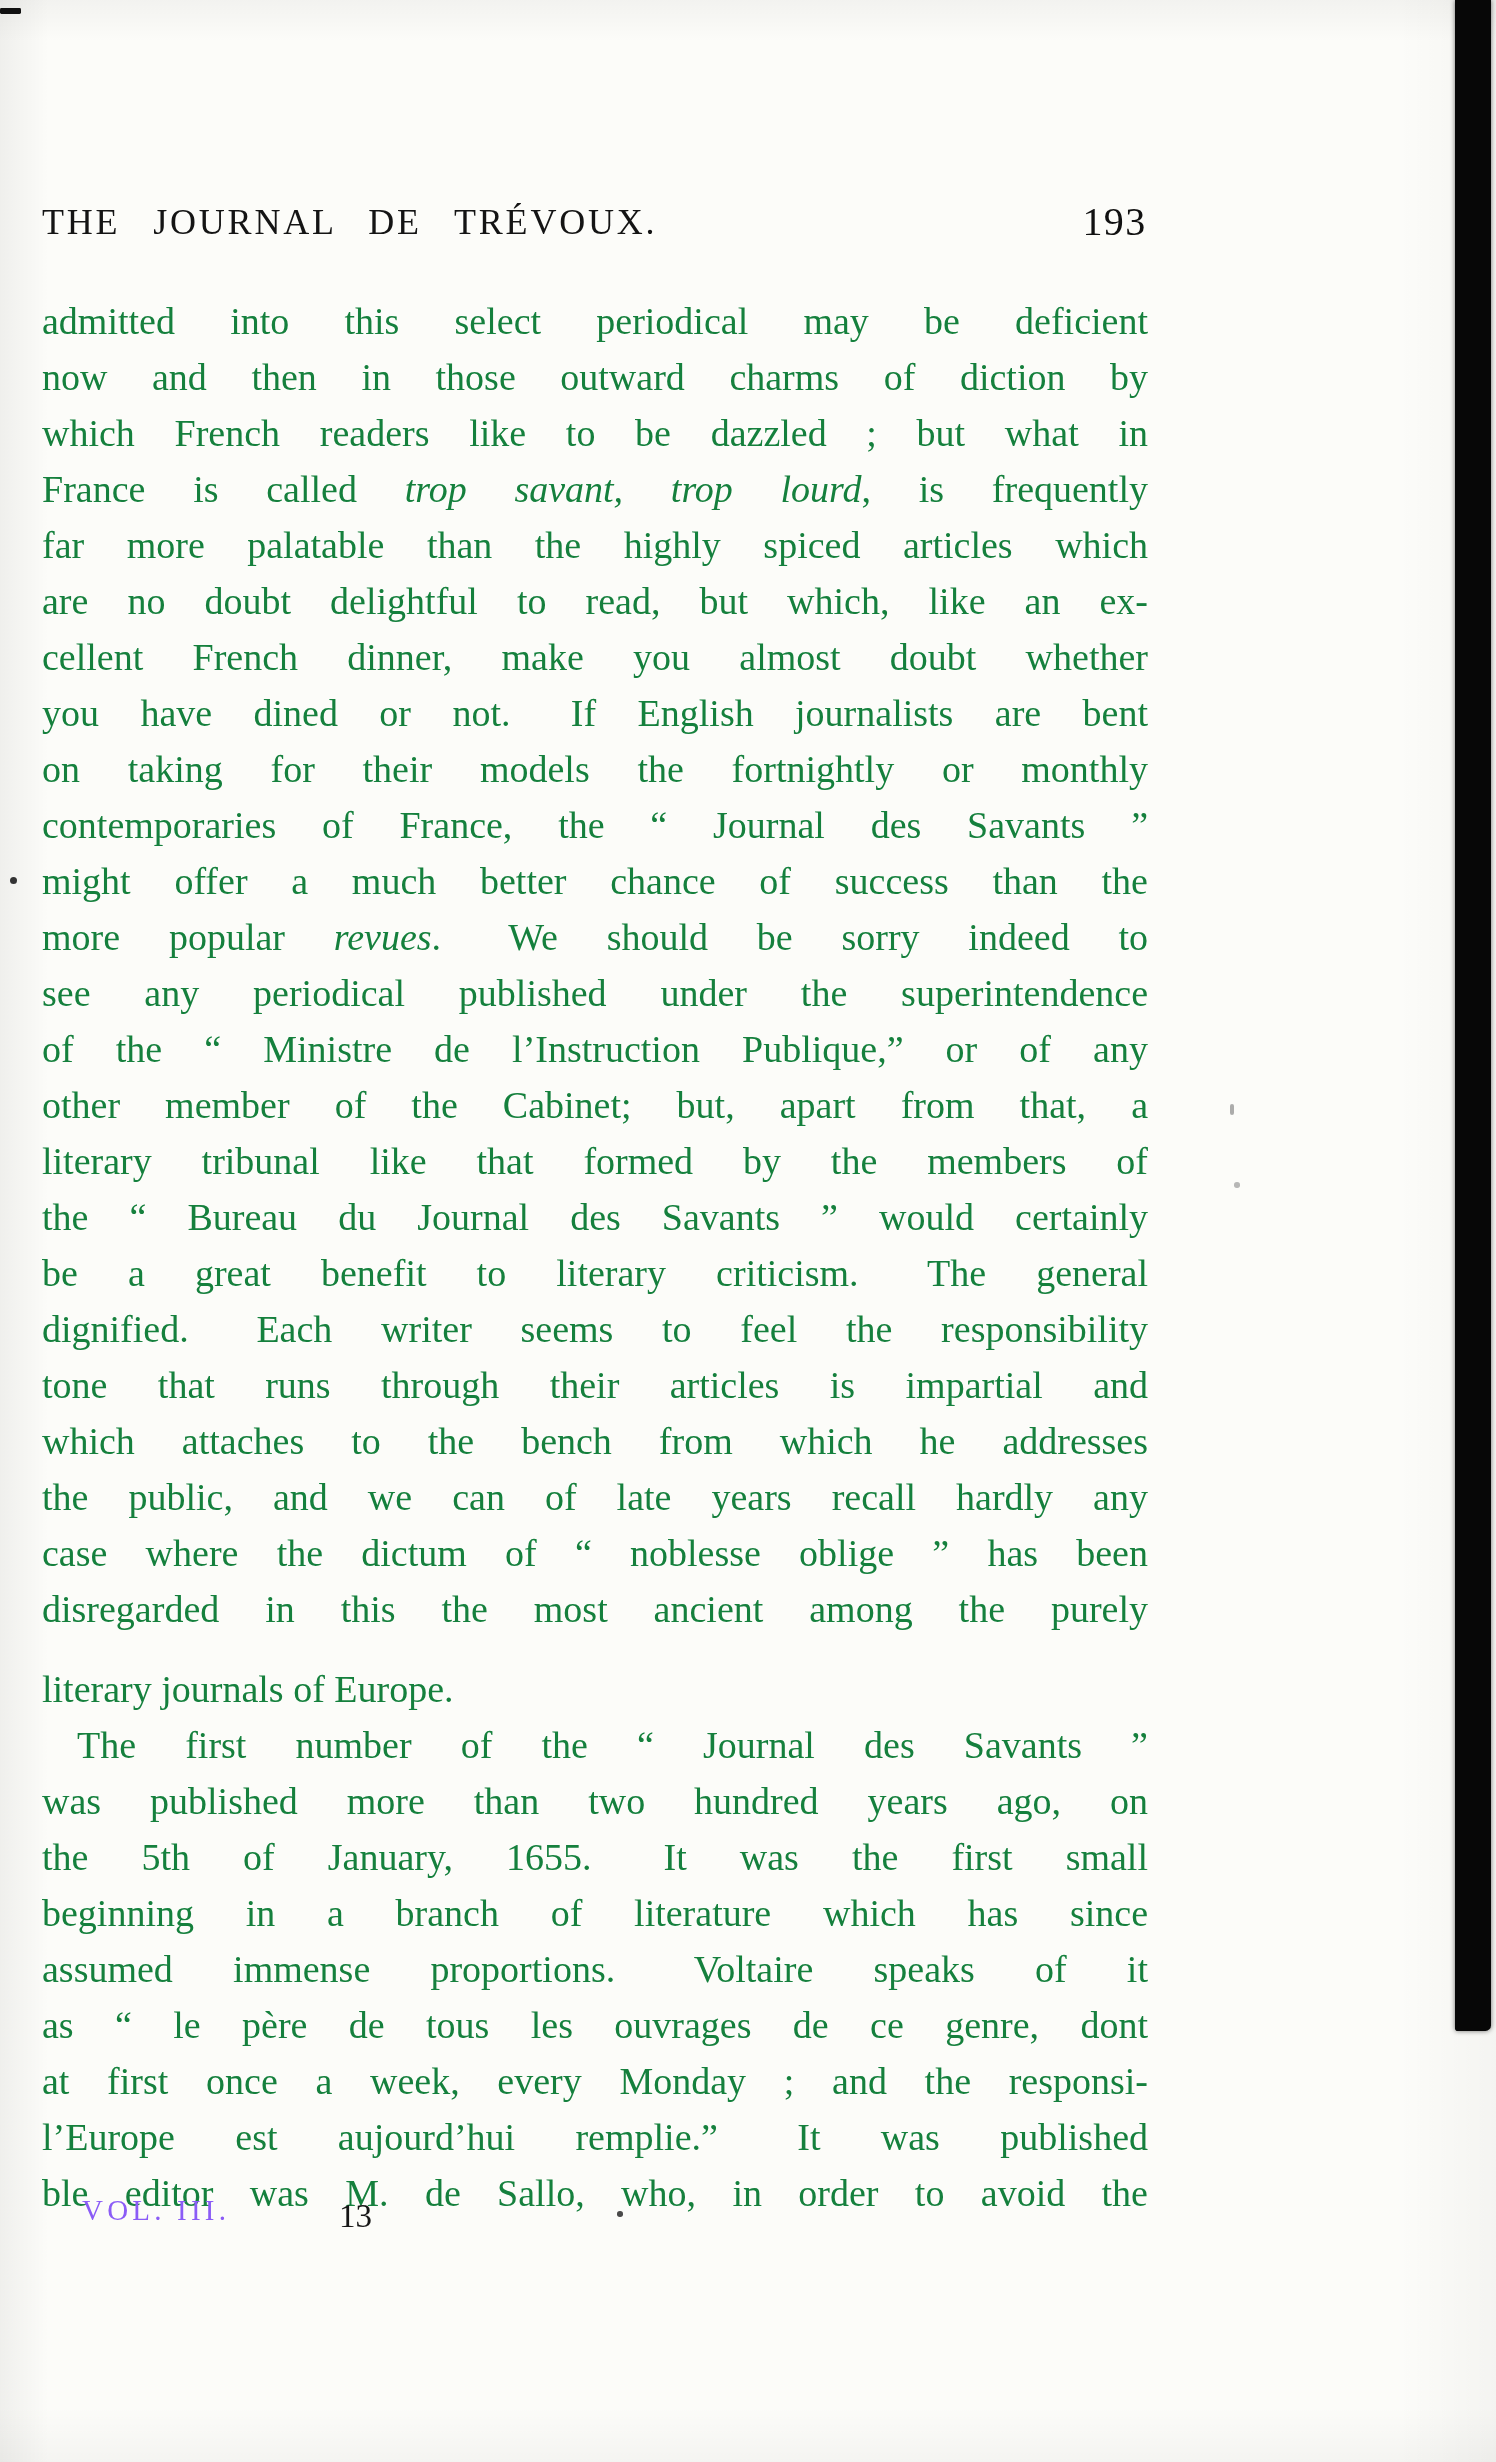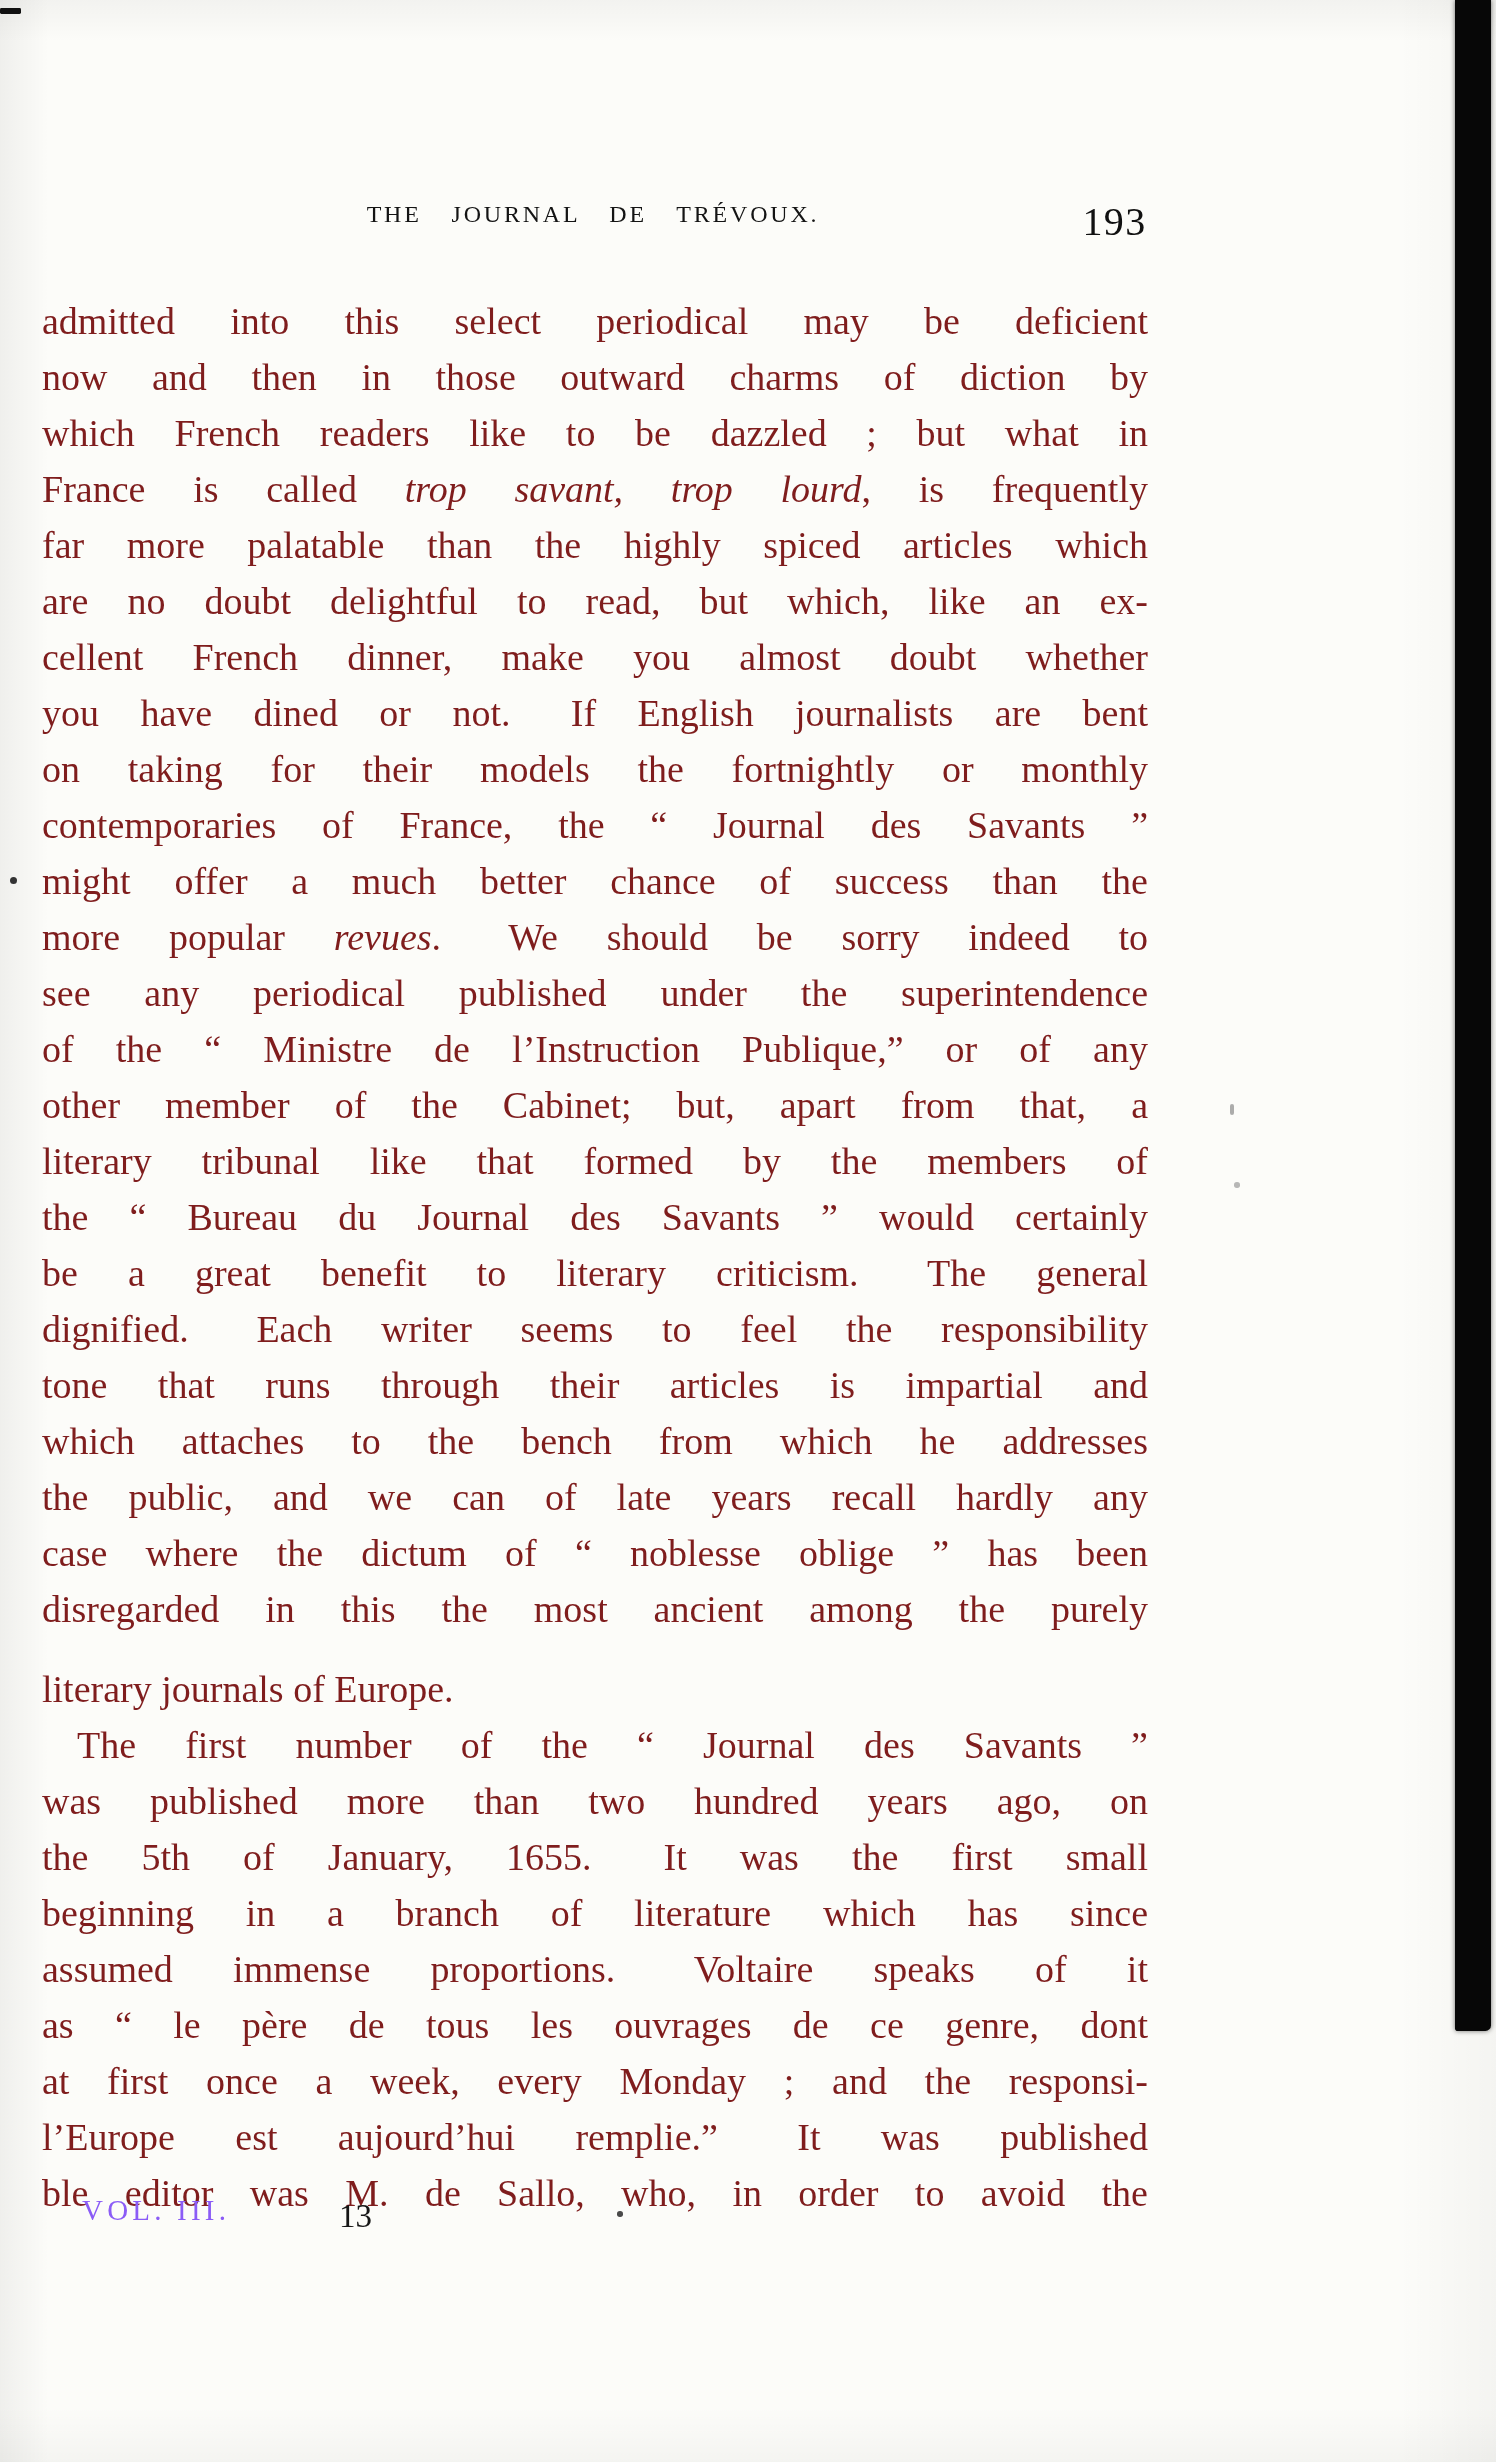--- a/index.html
+++ b/index.html
@@ -34,22 +34,22 @@
     position: absolute;
     left: 42px;
     top: 201px;
     width: 1106px;
     height: 56px;
   }
   .running-title {
     position: absolute;
     left: 0;
     right: 4px;
-    text-align: center;
-    font-size: 24px;
+    text-align: left;
+    font-size: 36px;
     letter-spacing: 2.8px;
     word-spacing: 21px;
     color: #141414;
   }
   .page-number {
     position: absolute;
     right: 1.4px;
     top: -2.8px;
     font-size: 40px;
     letter-spacing: 1.4px;
@@ -62,21 +62,21 @@
     left: 42px;
     top: 293px;
     width: 1106px;
   }
   .line {
     font-size: 38px;
     line-height: 56px;
     height: 56px;
     text-align: justify;
     text-align-last: justify;
-    color: #7f1d1d;
+    color: #15803d;
   }
   .line.last {
     text-align-last: left;
     margin-top: 24px;
   }
   .line.indent {
     padding-left: 35px;
   }
   .it {
     font-style: italic;

